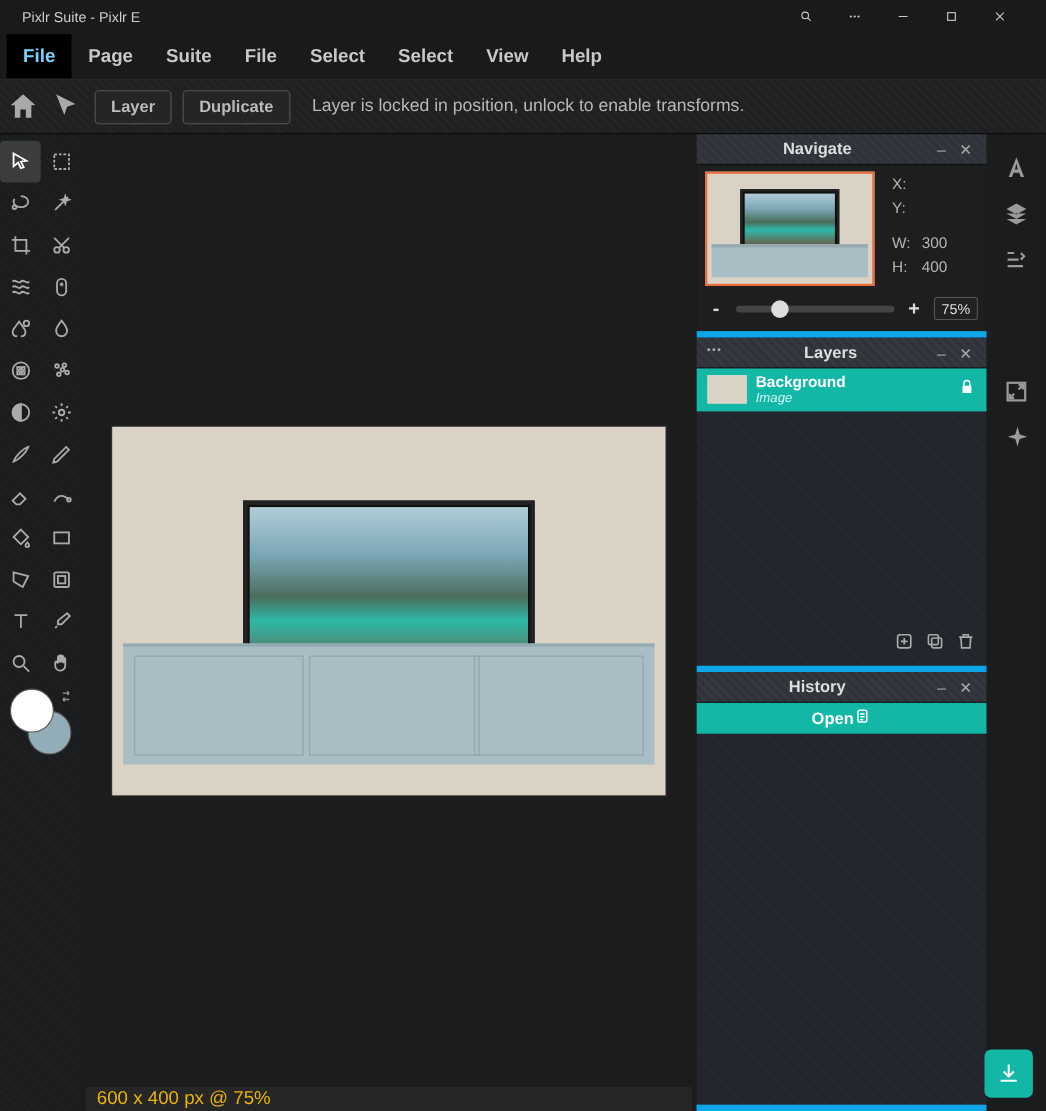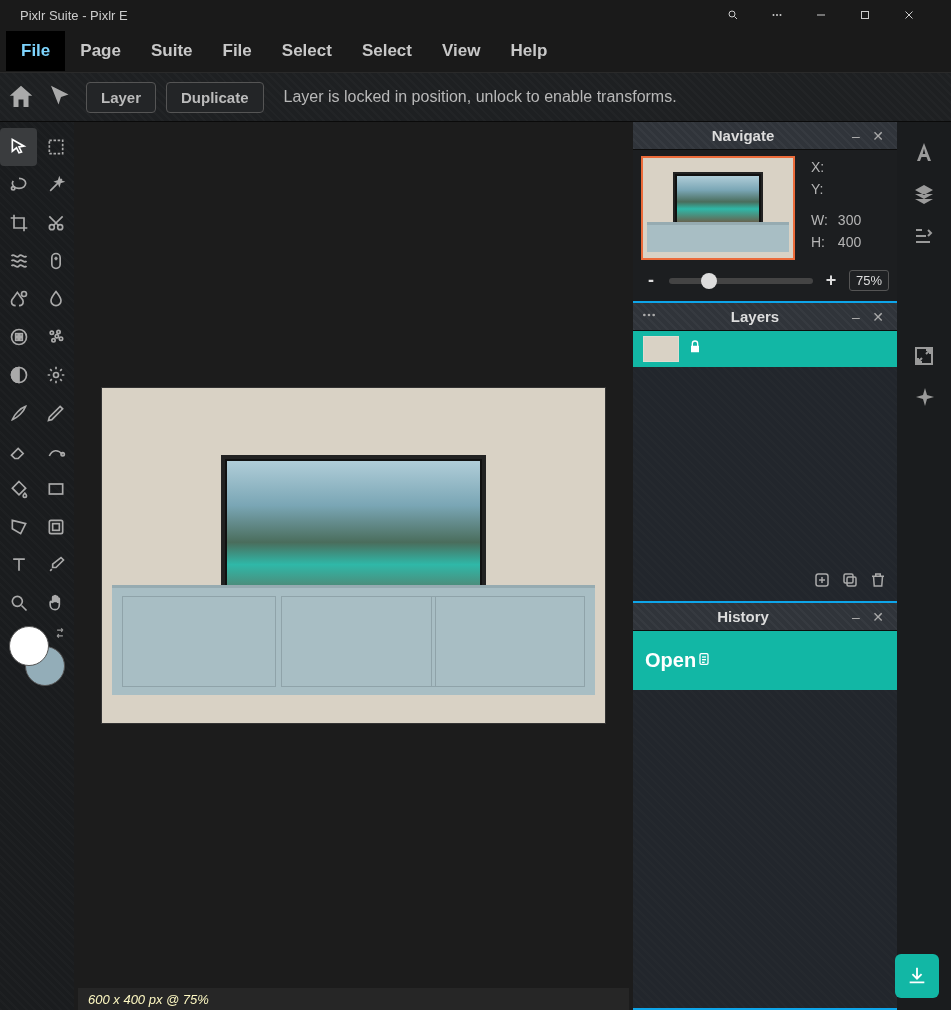--- a/index.html
+++ b/index.html
@@ -166,37 +166,36 @@
   position:absolute; bottom:28px; left:10px; right:10px;
   height:110px;
   background:#a8bec4;
   border-top:3px solid #96abb1;
 }
 .cabinet-door { position:absolute; top:8px; bottom:8px; width:32%; border:1px solid #8fa3a9;}
 .cd1{left:2%;} .cd2{left:35%;} .cd3{right:2%;}
 .statusline {
   height: 22px;
   background: #262626;
-  font-size: 13px;
-  color:#fef9c3;
+  font-size: 17px;
+  color:#eab308;
   padding: 2px 10px;
   display:flex; align-items:center;
   margin: 0 4px;
-  font-style: italic;
 }
 
 
 .right-col {
   width: 264px;
   background: #1c1e20;
   display:flex; flex-direction:column;
 }
 .panel {
   display:flex; flex-direction:column;
-  border-bottom:2px solid #0ea5e9;
+  border-bottom:6px solid #0ea5e9;
 }
 .panel-header {
   height: 28px;
   background: #30343a;
   background-image: repeating-linear-gradient(45deg, rgba(255,255,255,0.03) 0 2px, transparent 2px 6px);
   display:flex; align-items:center;
   padding: 0 8px;
   border-bottom:1px solid #0d0d0d;
 }
 .panel-title { flex:1; text-align:center; font-weight:700; font-size:15px; color:#ddd;}
@@ -252,23 +251,23 @@
 .layer-text .lt { font-style:italic; font-size:12px; color:#d2f5f1;}
 .layers-footer {
   display:flex; justify-content:flex-end; gap:10px;
   padding:8px 10px; color:#aaa;
 }
 .layers-footer svg{width:18px;height:18px;}
 
 
 .hist-body { flex:1; background: repeating-linear-gradient(45deg, rgba(255,255,255,0.012) 0 2px, transparent 2px 6px), #22262c; }
 .hist-row {
-  display:flex; align-items:center; justify-content:flex-start;
+  display:flex; align-items:center; justify-content:center;
   background:#12b7a5; color:#fff;
-  padding:18px 12px; font-weight:700;font-size:20px;
+  padding:4px 12px; font-weight:700;font-size:15px;
 }
 
 
 .iconstrip {
   width: 54px;
   background:#1a1c1e;
   display:flex; flex-direction:column; align-items:center;
   gap:18px; padding-top:18px;
 }
 .iconstrip .isbtn { color:#9a9a9a; width:24px;height:24px; display:flex;align-items:center;justify-content:center;}
@@ -587,20 +586,24 @@
               <circle cx="19" cy="12" r="2"></circle>
             </svg>
         </span>
         <span class="panel-title">Layers</span>
         <span class="panel-hbtn">–</span>
         <span class="panel-hbtn">✕</span>
       </div>
       <div class="layers-body">
         <div class="layer-row">
           <div class="layer-thumb"></div>
+          <div class="layer-text">
+            <div class="ln">Background</div>
+            <div class="lt">Image</div>
+          </div>
           <div>
             <svg width="16" height="16" viewBox="0 0 24 24" fill="currentColor">
                 <path d="M7 10V7a5 5 0 0110 0v3h1v10H6V10h1zm2 0h6V7a3 3 0 00-6 0v3z"></path>
               </svg>
           </div>
         </div>
         <div style="flex:1"></div>
         <div class="layers-footer">
           <span><svg viewBox="0 0 24 24" fill="none" stroke="currentColor" stroke-width="2">
                 <rect x="4" y="4" width="16" height="16" rx="3"></rect>

